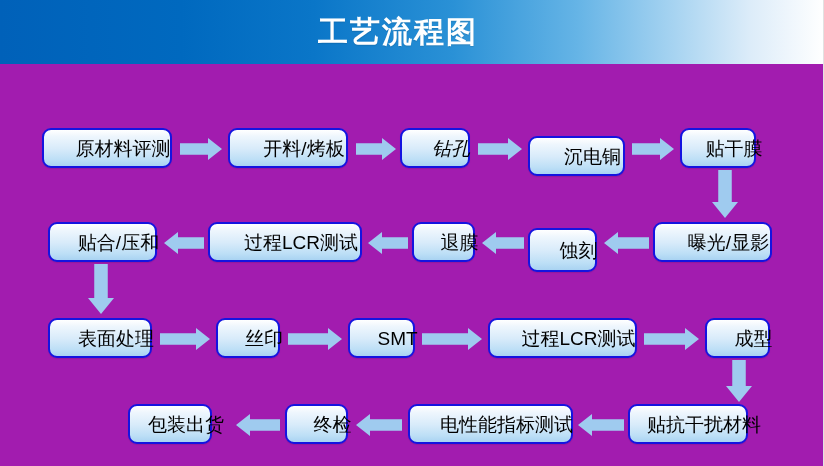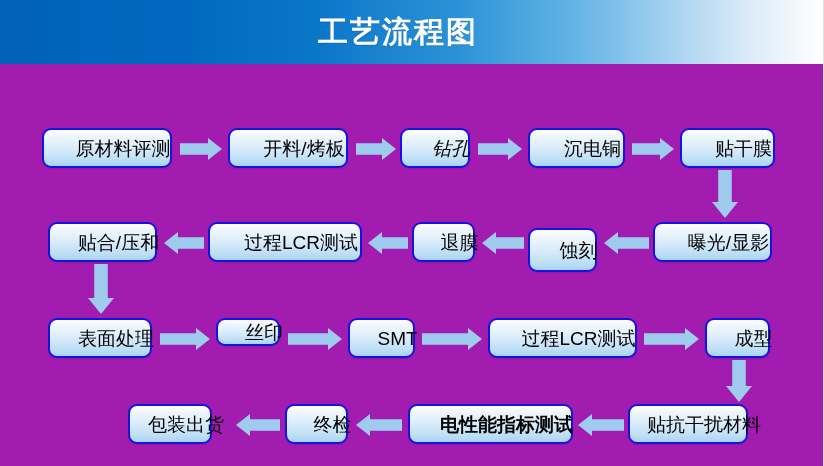--- a/index.html
+++ b/index.html
@@ -85,35 +85,35 @@
 <div id="canvas">
 
   <div id="header">
     <div id="header-title">工艺流程图</div>
   </div>
 
   <div id="flow-layer">
       <div class="node" style="left: 42px; top: 128px; width: 130px; height: 40px;">原材料评测</div>
       <div class="node" style="left: 228px; top: 128px; width: 120px; height: 40px;">开料/烤板</div>
       <div class="node" style="left: 400px; top: 128px; width: 70px; height: 40px; font-style: italic;">钻孔</div>
-      <div class="node" style="left: 528px; top: 128px; width: 97px; height: 40px;">沉电铜</div>
-      <div class="node" style="left: 680px; top: 128px; width: 95px; height: 40px;">贴干膜</div>
+      <div class="node" style="left: 528px; top: 136px; width: 97px; height: 40px;">沉电铜</div>
+      <div class="node" style="left: 680px; top: 128px; width: 76px; height: 40px;">贴干膜</div>
       <div class="node" style="left: 48px; top: 222px; width: 109px; height: 40px;">贴合/压和</div>
       <div class="node" style="left: 208px; top: 222px; width: 154px; height: 40px;">过程LCR测试</div>
       <div class="node" style="left: 412px; top: 222px; width: 63px; height: 40px;">退膜</div>
       <div class="node" style="left: 528px; top: 228px; width: 69px; height: 44px;">蚀刻</div>
       <div class="node" style="left: 653px; top: 222px; width: 119px; height: 40px;">曝光/显影</div>
       <div class="node" style="left: 48px; top: 318px; width: 104px; height: 40px;">表面处理</div>
-      <div class="node" style="left: 216px; top: 318px; width: 64px; height: 28px;">丝印</div>
+      <div class="node" style="left: 216px; top: 318px; width: 64px; height: 40px;">丝印</div>
       <div class="node" style="left: 348px; top: 318px; width: 67px; height: 40px;">SMT</div>
       <div class="node" style="left: 488px; top: 318px; width: 149px; height: 40px;">过程LCR测试</div>
       <div class="node" style="left: 705px; top: 318px; width: 65px; height: 40px;">成型</div>
       <div class="node" style="left: 128px; top: 404px; width: 84px; height: 40px;">包装出货</div>
       <div class="node" style="left: 285px; top: 404px; width: 63px; height: 40px;">终检</div>
-      <div class="node" style="left: 408px; top: 404px; width: 165px; height: 40px; font-weight: bold;">电性能指标测试</div>
+      <div class="node" style="left: 408px; top: 404px; width: 165px; height: 40px;">电性能指标测试</div>
       <div class="node" style="left: 628px; top: 404px; width: 120px; height: 40px;">贴抗干扰材料</div>
       <div class="arrow" style="left: 180px; top: 138px;">
         <svg width="42" height="22" viewBox="0 0 42 22">
           <polygon points="0,5.279999999999999 28,5.279999999999999 28,0 42,11 28,22 28,16.72 0,16.72" fill="#9fcbef"></polygon>
         </svg>
       </div>
       <div class="arrow" style="left: 356px; top: 138px;">
         <svg width="40" height="22" viewBox="0 0 40 22">
           <polygon points="0,5.279999999999999 26,5.279999999999999 26,0 40,11 26,22 26,16.72 0,16.72" fill="#9fcbef"></polygon>
         </svg>

